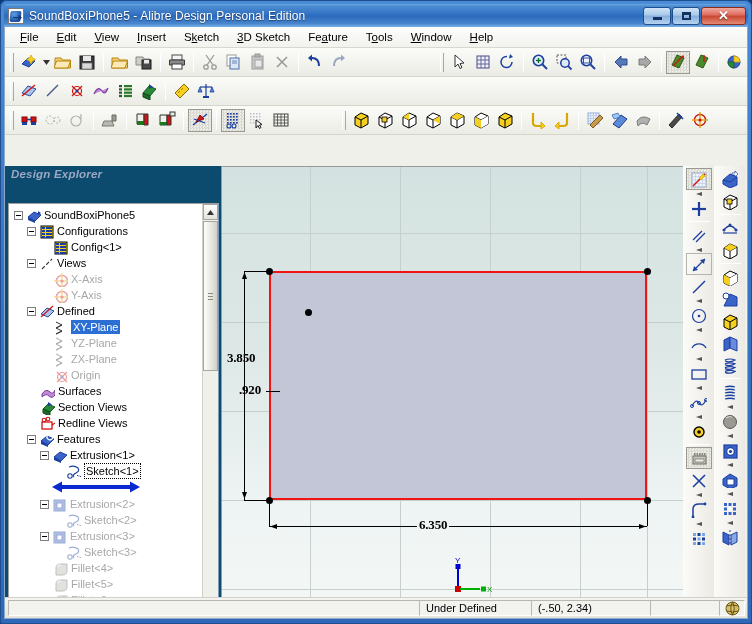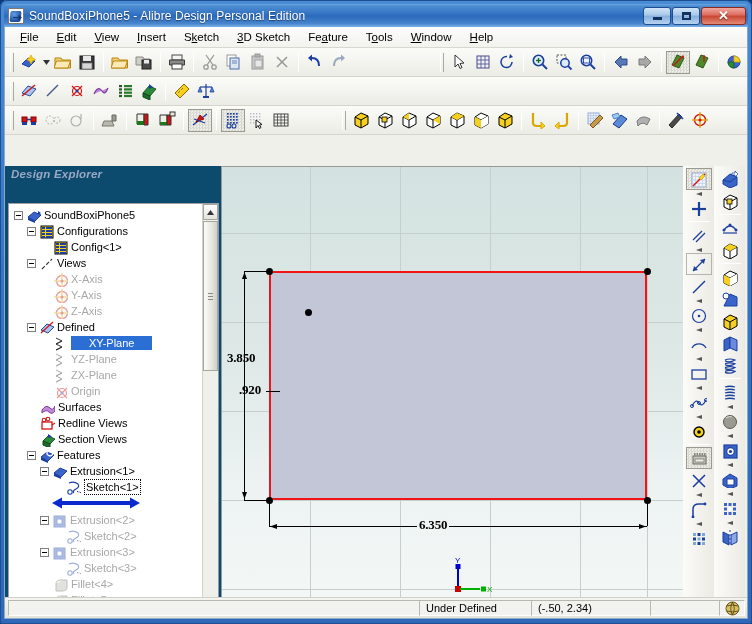--- a/index.html
+++ b/index.html
@@ -152,21 +152,21 @@
     width:9px;height:9px;border:1px solid #7f7f7f;background:#fff;
     display:flex;align-items:center;justify-content:center;
     font-size:9px;line-height:7px;color:#000; flex:none; margin-right:3px;
     font-family:"Liberation Sans",sans-serif;
   }
   .expander::after{content:"";position:absolute;}
   .exp-minus{ position:relative; }
   .exp-minus::before{content:"";position:absolute;left:1px;right:1px;top:3px;height:1px;background:#000;}
   .ticon{ width:15px;height:14px;margin-right:3px;flex:none;display:flex;align-items:center;justify-content:center;}
   .tlabel{ line-height:14px; }
-  .tlabel.sel{ background:#2b6fd4; color:#fff; padding:0 18px; }
+  .tlabel.sel{ background:#2b6fd4; color:#fff; padding:0 2px; }
   .tlabel.focusbox{ border:1px dotted #000; padding:0 1px; }
   .indent{ flex:none; }
 
   
   #rollback{ height:14px; position:relative; margin:1px 0 2px 38px; width:92px; }
 
   
   #tree-scroll{
     width:16px; flex:none; background:#f0f0ea;
     border-left:1px solid #d4d0c8;
@@ -840,33 +840,20 @@
                 <div class="ticon">
                   <svg width="15" height="15" viewBox="0 0 15 15">
                     <circle cx="9" cy="9" r="5.5" fill="none" stroke="#d01414" stroke-width="1.4"></circle>
                     <line x1="9" y1="1" x2="9" y2="17" stroke="#d9a800" stroke-width="1.4"></line>
                     <line x1="1" y1="9" x2="17" y2="9" stroke="#d9a800" stroke-width="1.4"></line>
                     <circle cx="9" cy="9" r="1.6" fill="#d01414"></circle>
                   </svg>
                 </div>
                 <span class="tlabel">Y-Axis</span>
               </div>
-              <div class="tnode dim">
-                <div class="indent" style="width: 28px;"></div>
-                <div style="width: 13px; flex: 0 0 auto;"></div>
-                <div class="ticon">
-                  <svg width="15" height="15" viewBox="0 0 15 15">
-                    <circle cx="9" cy="9" r="5.5" fill="none" stroke="#d01414" stroke-width="1.4"></circle>
-                    <line x1="9" y1="1" x2="9" y2="17" stroke="#d9a800" stroke-width="1.4"></line>
-                    <line x1="1" y1="9" x2="17" y2="9" stroke="#d9a800" stroke-width="1.4"></line>
-                    <circle cx="9" cy="9" r="1.6" fill="#d01414"></circle>
-                  </svg>
-                </div>
-                <span class="tlabel">Z-Axis</span>
-              </div>
               <div class="tnode">
                 <div class="indent" style="width: 15px;"></div>
                 <div class="expander exp-minus"></div>
                 <div class="ticon">
                   <svg width="15" height="15" viewBox="0 0 15 15">
                     <path d="M2 10 L8 4 L15 7 L9 13 Z" fill="#a8c4f0" stroke="#2a4a9a" stroke-width="1"></path>
                     <line x1="2" y1="13" x2="14" y2="2" stroke="#d01414" stroke-width="1.2"></line>
                   </svg>
                 </div>
                 <span class="tlabel">Defined</span>
@@ -925,39 +912,39 @@
                     <path d="M2 10 Q6 4 10 8 Q13 11 15 6 L15 11 Q12 15 9 12 Q6 9 2 13 Z" fill="#c08ad8" stroke="#7a3a9a" stroke-width="1"></path>
                   </svg>
                 </div>
                 <span class="tlabel">Surfaces</span>
               </div>
               <div class="tnode">
                 <div class="indent" style="width: 15px;"></div>
                 <div style="width: 13px; flex: 0 0 auto;"></div>
                 <div class="ticon">
                   <svg width="15" height="15" viewBox="0 0 15 15">
+                    <path d="M3 9 L8 4 L15 7 L10 12 Z" fill="#2a8a3a" stroke="#1a5a20" stroke-width="1"></path>
+                    <path d="M3 9 L3 13 L10 16 L10 12 Z" fill="#1a6a28" stroke="#104a18" stroke-width="1"></path>
+                    <path d="M8 2 L12 4.5 L8 6 Z" fill="#1b3f9e"></path>
+                  </svg>
+                </div>
+                <span class="tlabel">Section Views</span>
+              </div>
+              <div class="tnode">
+                <div class="indent" style="width: 15px;"></div>
+                <div style="width: 13px; flex: 0 0 auto;"></div>
+                <div class="ticon">
+                  <svg width="15" height="15" viewBox="0 0 15 15">
                     <rect x="2" y="6" width="10" height="7" fill="none" stroke="#d01414" stroke-width="1.3"></rect>
                     <circle cx="4" cy="4" r="1.8" fill="none" stroke="#d01414" stroke-width="1.1"></circle>
                     <circle cx="8" cy="3" r="1.8" fill="none" stroke="#d01414" stroke-width="1.1"></circle>
                     <line x1="12" y1="9" x2="15" y2="7" stroke="#d01414" stroke-width="1.2"></line>
                   </svg>
                 </div>
                 <span class="tlabel">Redline Views</span>
-              </div>
-              <div class="tnode">
-                <div class="indent" style="width: 15px;"></div>
-                <div style="width: 13px; flex: 0 0 auto;"></div>
-                <div class="ticon">
-                  <svg width="15" height="15" viewBox="0 0 15 15">
-                    <path d="M3 9 L8 4 L15 7 L10 12 Z" fill="#2a8a3a" stroke="#1a5a20" stroke-width="1"></path>
-                    <path d="M3 9 L3 13 L10 16 L10 12 Z" fill="#1a6a28" stroke="#104a18" stroke-width="1"></path>
-                    <path d="M8 2 L12 4.5 L8 6 Z" fill="#1b3f9e"></path>
-                  </svg>
-                </div>
-                <span class="tlabel">Section Views</span>
               </div>
               <div class="tnode">
                 <div class="indent" style="width: 15px;"></div>
                 <div class="expander exp-minus"></div>
                 <div class="ticon">
                   <svg width="15" height="15" viewBox="0 0 15 15">
                     <path d="M2 9 L8 4 L15 7 L9 13 Z" fill="#3a64c8" stroke="#1b3f9e" stroke-width="1"></path>
                     <path d="M2 9 L2 12 L9 15 L9 13 Z" fill="#1b3f9e"></path>
                     <path d="M11 2 a3 3 0 1 1 -.1 0" fill="none" stroke="#fff" stroke-width="1.3"></path>
                   </svg>

